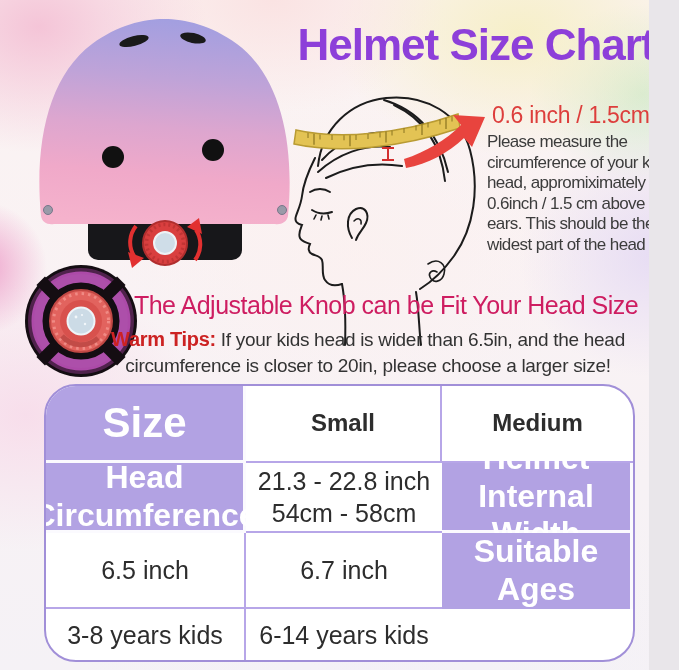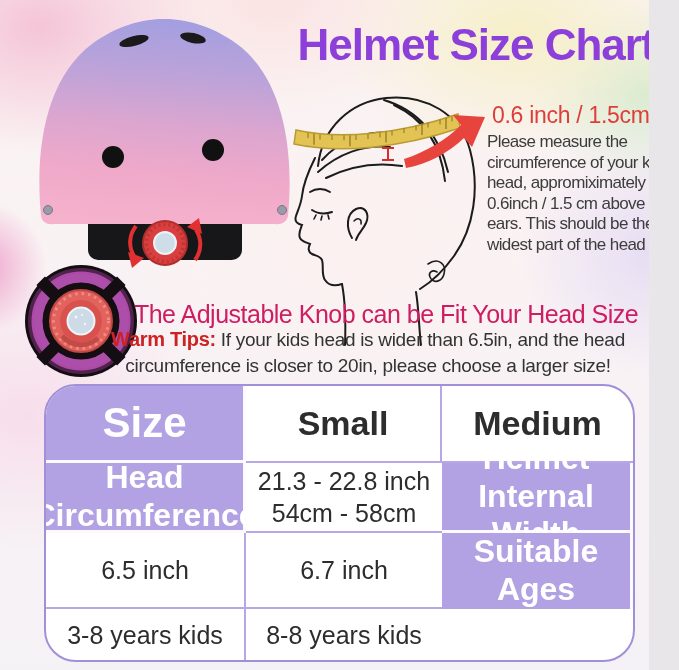--- a/index.html
+++ b/index.html
@@ -27,21 +27,21 @@
   }
   .measure-heading {
     left:492px; top:102px; width:190px; text-align:left;
     font-size:23px; letter-spacing:-0.3px; color:#dd3e3c;
   }
   .measure-note {
     left:487px; top:132px; width:192px;
     font-size:17px; line-height:20.5px; letter-spacing:-0.6px; color:#3c3c3c;
   }
   .knob-note {
-    left:130px; top:300px; width:512px; text-align:center;
+    left:130px; top:291px; width:512px; text-align:center;
     font-size:25px; letter-spacing:-0.5px; color:#ce1d61;
   }
   .warm-tips {
     left:94px; top:326px; width:548px; text-align:center;
     font-size:19px; line-height:26px; letter-spacing:-0.3px; color:#333;
   }
   .warm-tips .lbl-red { font-weight:bold; color:#cc2222; font-size:20px; }
 
   .size-table {
     left:44px; top:384px; width:591px; height:278px;
@@ -50,21 +50,21 @@
     box-sizing:border-box;
   }
   .cell { display:flex; align-items:center; justify-content:center; text-align:center; box-sizing:border-box; }
   .cell.lblcell {
     background:#b2a2e3; color:#fff; font-weight:bold; font-size:32px; line-height:1.18;
     border-right:3px solid rgba(255,255,255,0.95); border-bottom:3px solid rgba(255,255,255,0.95);
   }
   .cell.size-hdr { font-size:42px; }
   .cell.datcell { color:#2d2d2d; font-size:25px; line-height:1.28; border-bottom:2px solid #b7a6e8; }
   .cell.midcol  { border-right:2px solid #b7a6e8; }
-  .cell.hdrcell { font-weight:bold; font-size:34px; }
+  .cell.hdrcell { font-weight:bold; font-size:24px; }
   .cell.lastrow { border-bottom:none; }
 </style>
 </head>
 <body>
 
 <div class="canvas">
 
   <svg class="abs" style="left:30px; top:8px;" width="280" height="345" viewBox="0 0 280 345">
     <defs>
       <linearGradient id="shell" x1="0.45" y1="0" x2="0.35" y2="1">
@@ -192,16 +192,16 @@
     <div class="cell datcell pre">21.3 - 22.8 inch
 54cm - 58cm</div>
 
     <div class="cell lblcell pre">Helmet
 Internal Width</div>
     <div class="cell datcell midcol pre">6.5 inch</div>
     <div class="cell datcell pre">6.7 inch</div>
 
     <div class="cell lblcell lastrow pre">Suitable Ages</div>
     <div class="cell datcell midcol lastrow pre">3-8 years kids</div>
-    <div class="cell datcell lastrow pre">8-8 years kids</div>
+    <div class="cell datcell lastrow pre">6-14 years kids</div>
   </div>
 
 </div>
 
 </body></html>

